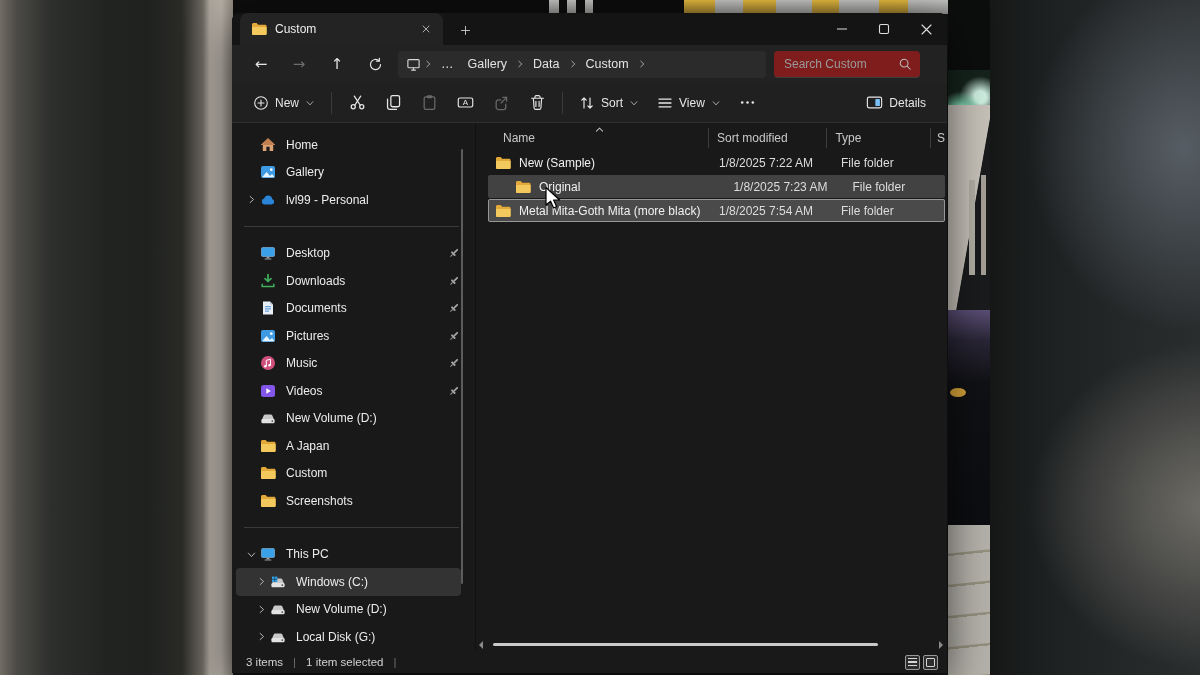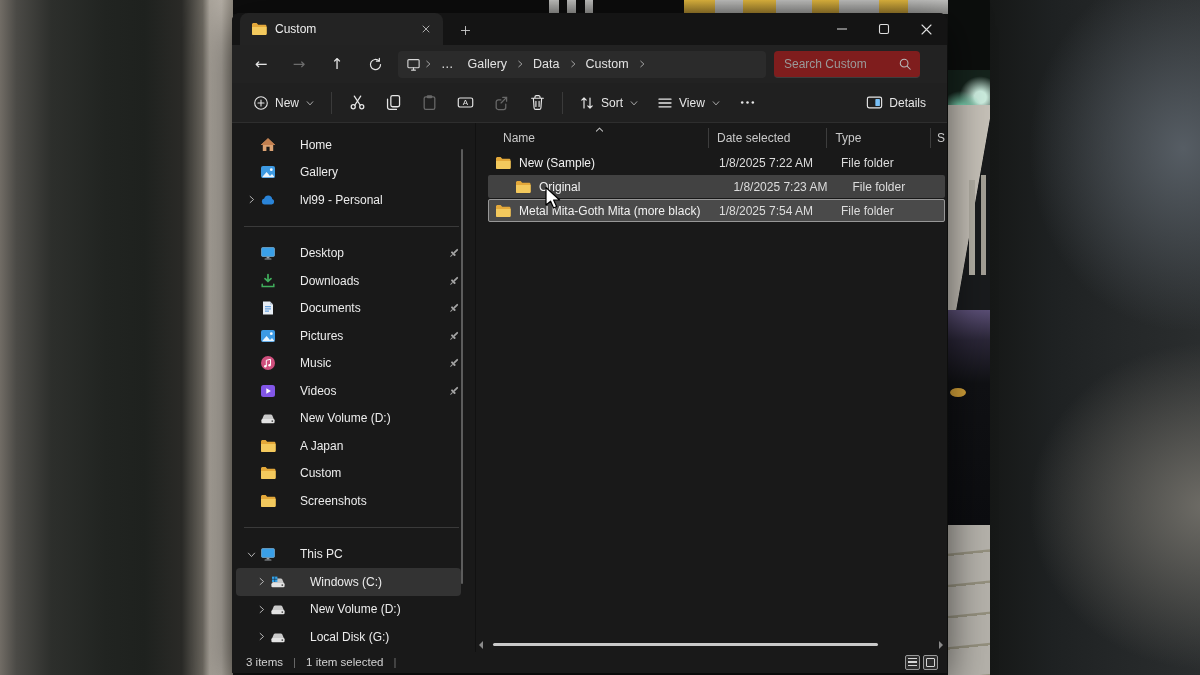--- a/index.html
+++ b/index.html
@@ -61,21 +61,21 @@
   .tbtn.dim{color:#686868;}
   .tsep{width:1px;height:22px;background:#3a3a3a;margin:0 7px;}
   .tlabel{font-size:12px;}
   .spacer{flex:1;}
   
   .main{position:relative;height:529px;display:flex;}
   .sidebar{flex:0 0 243px;position:relative;padding-top:8px;box-sizing:border-box;overflow:hidden;}
   .si{display:flex;align-items:center;min-height:27.5px;margin:0 14px 0 4px;padding-left:10px;border-radius:4px;}
   .si .chev{width:14px;display:flex;align-items:center;color:#b9b9b9;flex:0 0 14px;}
   .si .sic{width:16px;height:16px;flex:0 0 16px;}
-  .si .lbl{margin-left:24px;color:#ececec;font-size:12px;white-space:nowrap;}
+  .si .lbl{margin-left:10px;color:#ececec;font-size:12px;white-space:nowrap;}
   .si .pin{margin-left:auto;width:14px;height:14px;color:#a3a3a3;}
   .si.sel{background:#333333;}
   .si.indent{padding-left:20px;}
   .sdiv{height:1px;background:#3a3a3a;margin:12px 16px 13px 12px;}
   .side-scroll{position:absolute;right:12px;top:26px;width:2px;height:435px;background:#5c5c5c;border-radius:2px;}
   .content{flex:1;position:relative;border-left:1px solid #111;}
   .lhead{position:absolute;top:5px;left:0;right:2px;height:20px;display:flex;color:#c9c9c9;font-size:12px;align-items:center;}
   .hc{box-sizing:border-box;display:flex;align-items:center;height:20px;}
   .hc.c1{width:235px;padding-left:27px;}
   .hc.c2{width:120px;padding-left:8px;border-left:1px solid #3d3d3d;}
@@ -592,21 +592,21 @@
     </div>
 
     <div class="content">
       <div class="lhead">
         <span class="sortcaret">
             <svg width="11" height="11">
               <use href="#i-chu"></use>
             </svg>
           </span>
         <span class="hc c1">Name</span>
-        <span class="hc c2">Date selected</span>
+        <span class="hc c2">Sort modified</span>
         <span class="hc c3">Type</span>
         <span class="hc c4">S</span>
       </div>
       <div class="rows">
         <div class="frow">
           <span class="fc1">
             <svg class="fic">
                 <use href="#i-folder"></use>
               </svg>
             <span>New (Sample)</span>

